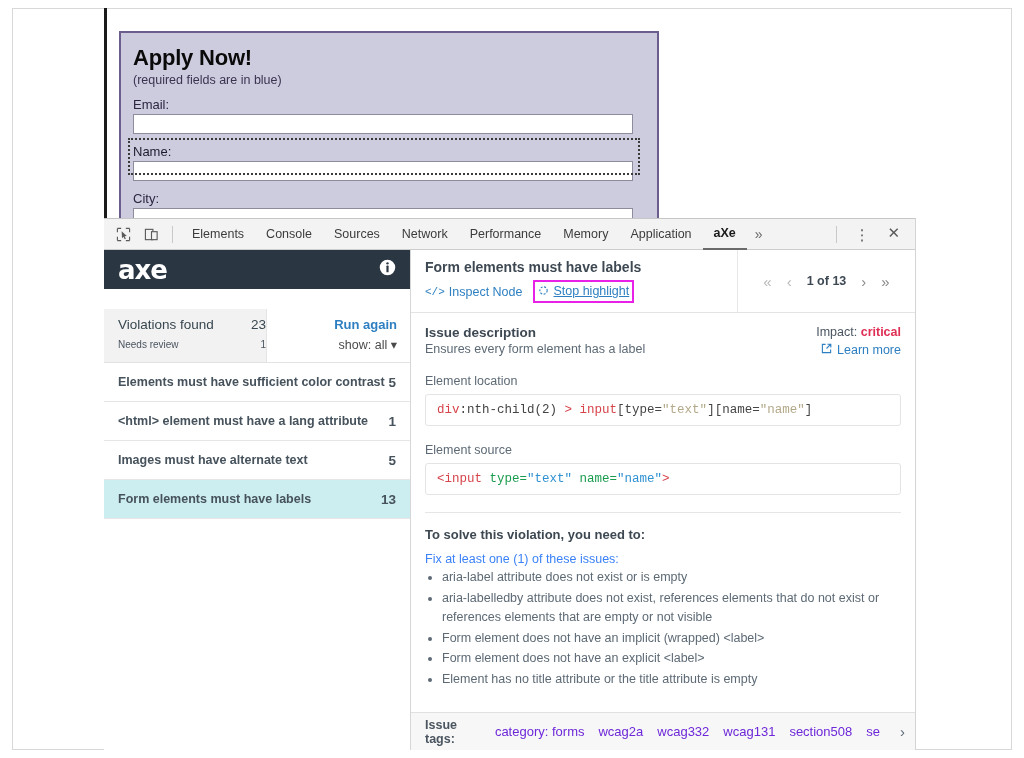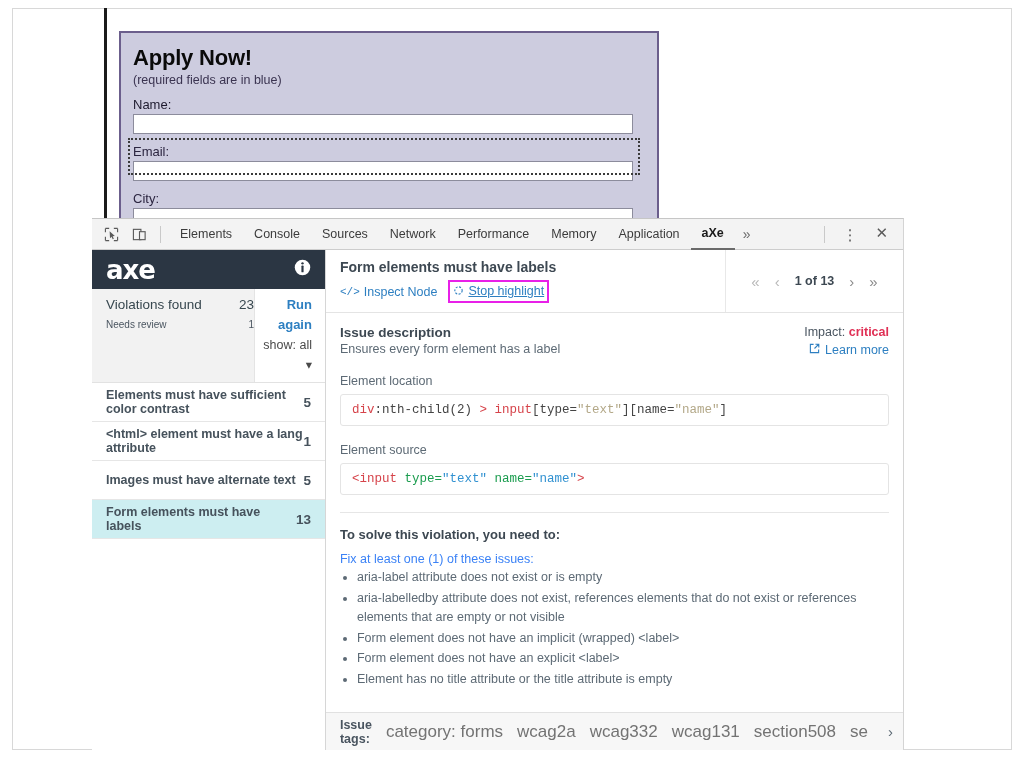--- a/index.html
+++ b/index.html
@@ -86,21 +86,21 @@
     position: absolute;
     left: 7px; top: 105px;
     width: 512px; height: 37px;
     border: 2px dotted #3a3a3a;
     pointer-events: none;
   }
 
   
   .devtools {
     position: absolute;
-    left: 92px; top: 218px;
+    left: 104px; top: 218px;
     width: 812px; height: 532px;
     background: #ffffff;
     border-top: 1px solid #c6c6c6;
     border-right: 1px solid #d4d4d4;
     border-bottom: 1px solid #d4d4d4;
     font-family: "Liberation Sans", sans-serif;
   }
 
   
   .dt-toolbar {
@@ -167,20 +167,21 @@
     font-size: 26px; font-weight: bold; color: #ffffff;
     letter-spacing: -1px; line-height: 1;
     font-family: "DejaVu Sans", sans-serif;
   }
   .axe-info { margin-left: auto; }
 
   .axe-summary {
     display: flex;
     border-bottom: 1px solid #e2e2e2;
     background: #0f172a;
+    margin-top: 20px;
   }
   .sum-left {
     width: 163px;
     padding: 6px 0 7px 14px;
     background: #f2f2f2;
     border-right: 1px solid #e4e4e4;
   }
   .sum-right {
     flex: 1;
     padding: 6px 13px 7px 0;
@@ -296,44 +297,44 @@
   .tags-bar {
     height: 38px;
     border-top: 1px solid #e1e1e1;
     background: #f7f7f7;
     display: flex; align-items: center;
     padding: 0 10px 0 14px;
     gap: 14px;
     overflow: hidden;
   }
   .tags-label { font-size: 12.5px; font-weight: bold; color: #4a5560; }
-  .tag { font-size: 17px; color: #737373; white-space: nowrap; }
+  .tag { font-size: 13px; color: #6d28d9; white-space: nowrap; }
   .tags-next { margin-left: auto; font-size: 15px; color: #5d6a75; padding-left: 6px; }
 </style>
 </head>
 <body>
 
 <div id="canvas">
 
   <div class="page-frame"></div>
   <div class="viewport-edge"></div>
   <div class="viewport-edge-soft"></div>
 
   <div class="webpage">
     <div class="apply-panel">
       <div class="apply-title">Apply Now!</div>
       <div class="apply-sub">(required fields are in blue)</div>
 
       <div class="field-block">
+        <span class="field-label">Email:</span>
+        <input class="field-input" type="text" style="">
+      </div>
+
+      <div class="field-block">
         <span class="field-label req">Name:</span>
-        <input class="field-input" type="text" style="">
-      </div>
-
-      <div class="field-block">
-        <span class="field-label">Email:</span>
         <input class="field-input" type="text" style="">
       </div>
 
       <div class="field-block">
         <span class="field-label">City:</span>
         <input class="field-input" type="text" style="">
       </div>
 
       <div class="axe-outline"></div>
     </div>

